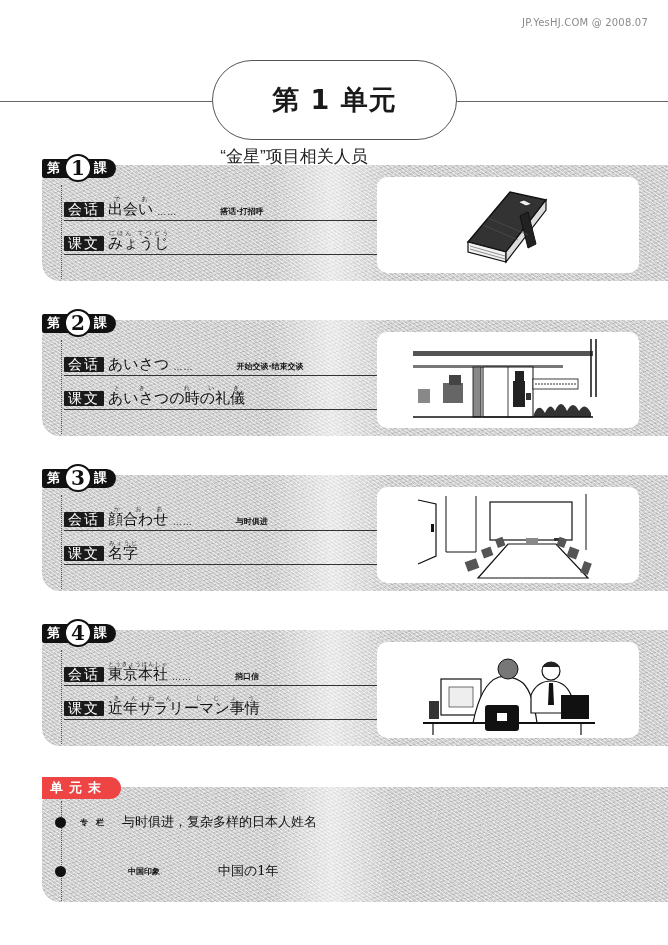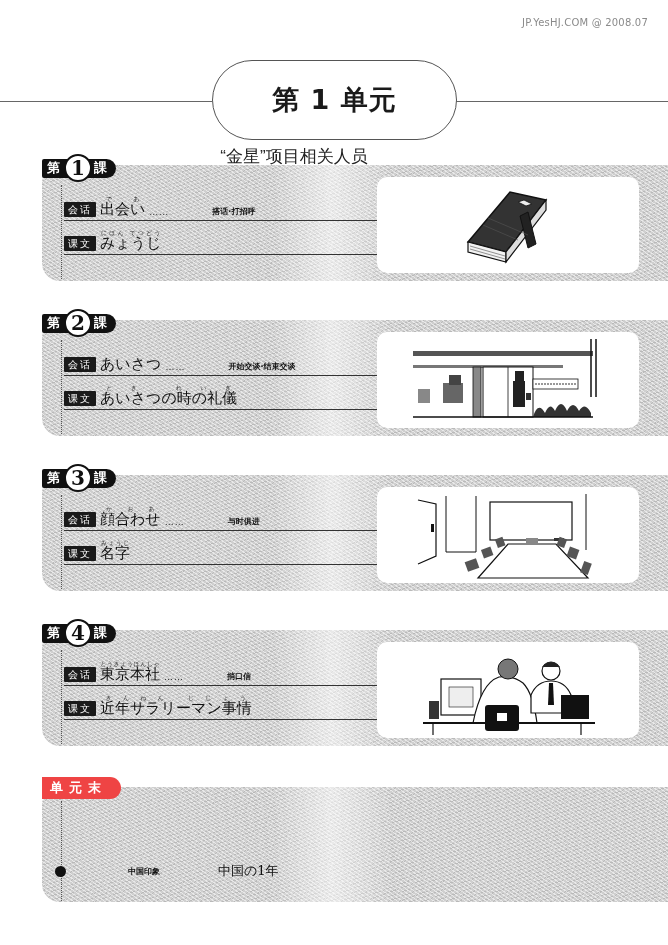--- a/index.html
+++ b/index.html
@@ -64,21 +64,21 @@
     }
 
     .entry {
       position: absolute; left: 22px; width: 340px; height: 28px;
       border-bottom: 1px solid #333; display: flex; align-items: flex-end; padding-bottom: 3px;
     }
     .entry.e1 { top: 38px; }
     .entry.e2 { top: 72px; }
     .badge {
       background: #1a1a1a; color: #fff; font-family: "DejaVu Sans", sans-serif;
-      font-size: 10px; height: 15px; padding: 0 4px; display: flex; align-items: center;
+      font-size: 14px; height: 15px; padding: 0 4px; display: flex; align-items: center;
       letter-spacing: 2px; margin-right: 4px; border-radius: 1px;
     }
     .entry-title { font-family: "DejaVu Serif", serif; font-size: 15px; color: #111; line-height: 15px; }
     .entry-title ruby rt { font-size: 6px; color: #333; }
     .dots { font-size: 9px; color: #333; margin: 0 6px 0 4px; letter-spacing: 1px; }
     .entry-note { font-family: "DejaVu Sans", sans-serif; font-size: 8px; font-weight: bold; color: #111; padding-left: 37px; }
 
     .illustration {
       position: absolute; left: 335px; top: 22px; width: 262px; height: 96px;
       background: #fff; border-radius: 10px;
@@ -262,18 +262,23 @@
       <line x1="168" y1="78" x2="168" y2="90" stroke="#111" stroke-width="1.2"></line>
     </svg>
   </div>
 </div>
 
 <div class="unit-end">
   <div class="lesson-bg"></div>
   <div class="dotted-guide" style="top:24px; height:100px;"></div>
   <div class="end-tag">单元末</div>
 
+  <div class="end-item" style="top:35px;">
+    <span class="bullet"></span>
+    <span class="cat">专　栏</span>
+    <span class="txt">与时俱进，复杂多样的日本人姓名</span>
+  </div>
   <div class="end-item" style="top:84px;gap:48px;">
     <span class="bullet"></span>
     <span class="cat">中国印象</span>
     <span class="txt">中国の1年</span>
   </div>
 </div>
 
 </body></html>

